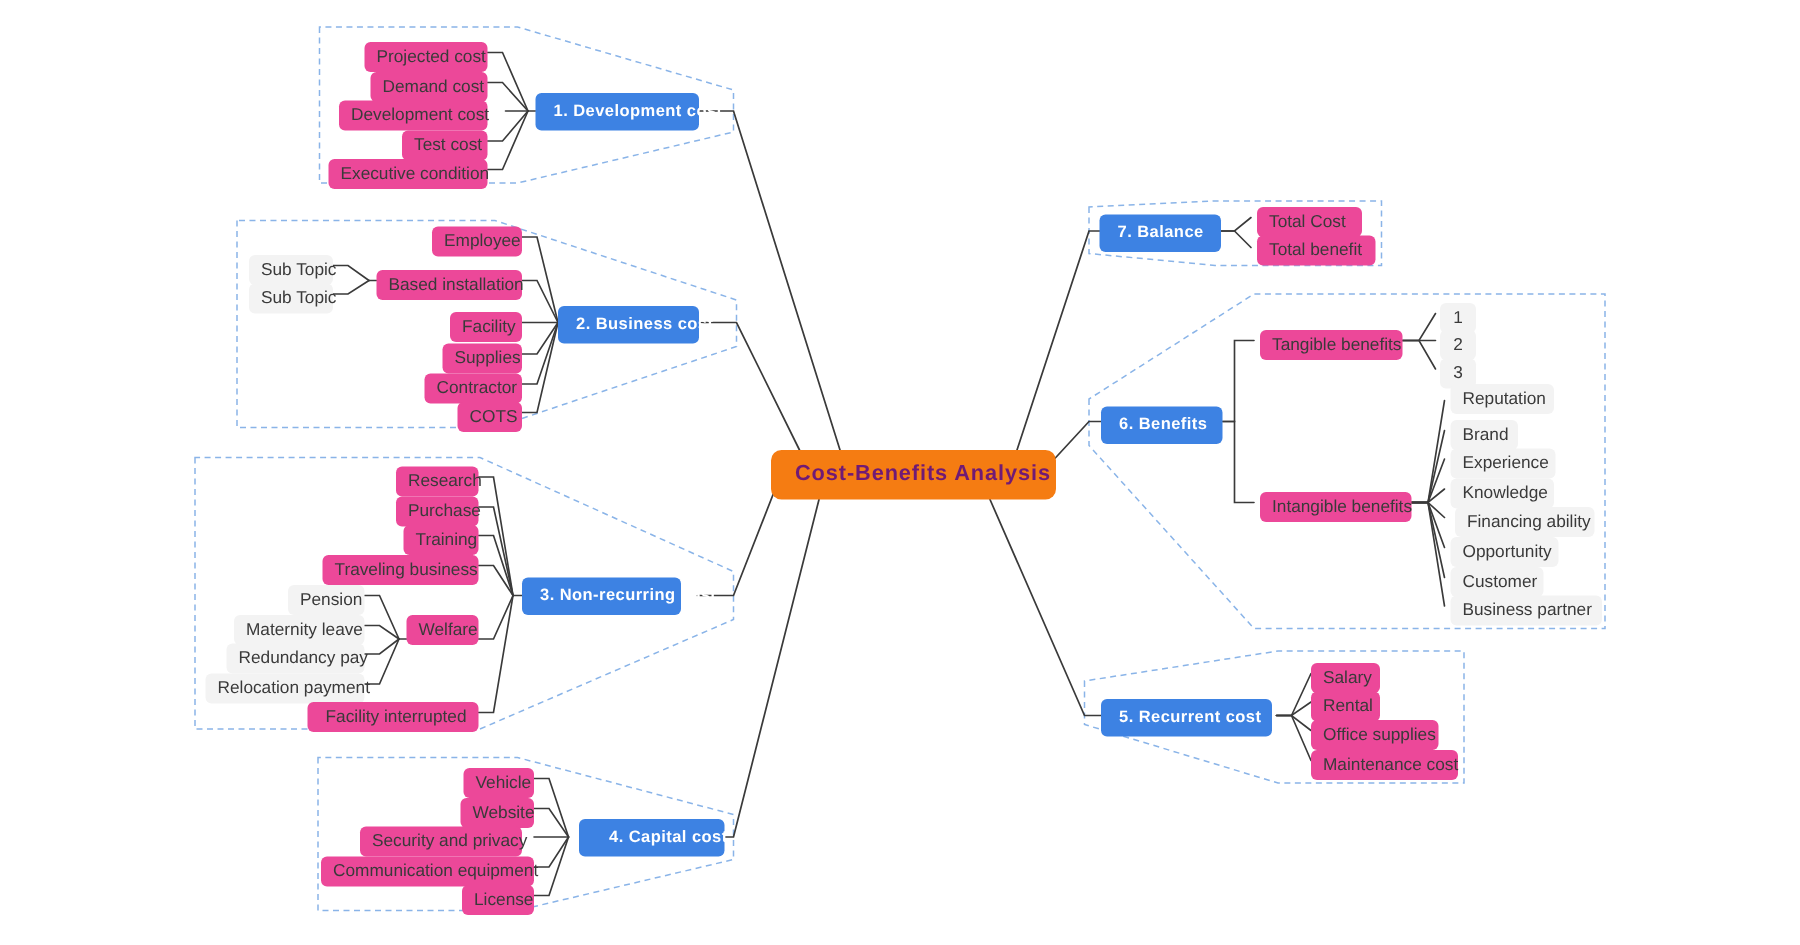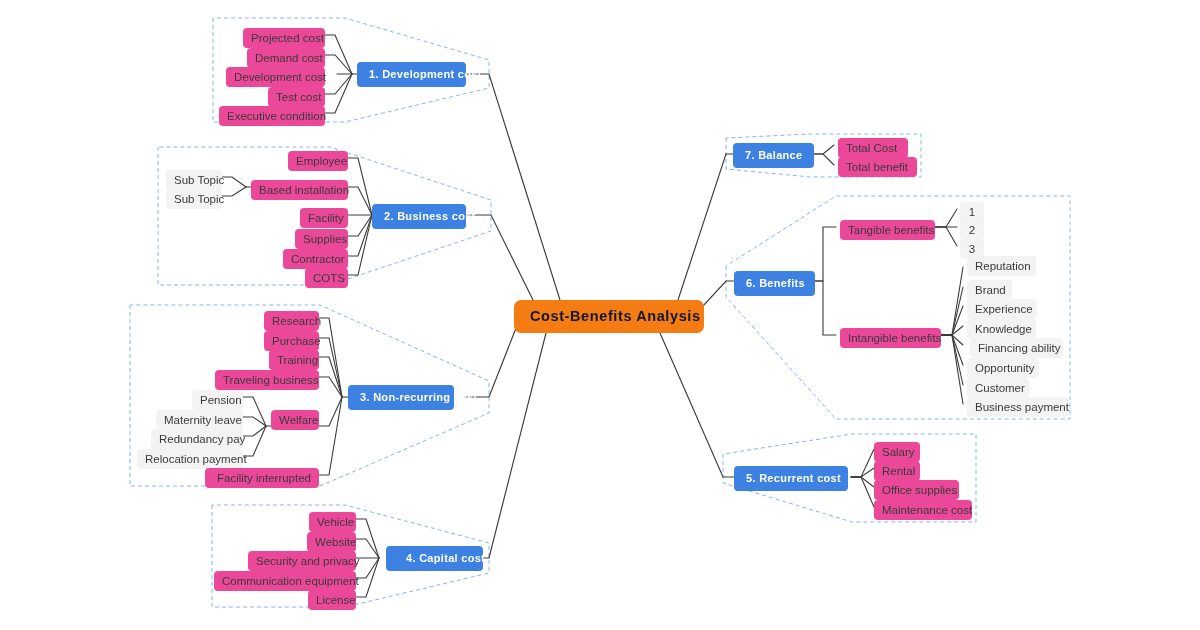--- a/index.html
+++ b/index.html
@@ -26,21 +26,21 @@
     pointer-events: none;
   }
   .node {
     position: absolute;
     box-sizing: border-box;
     white-space: nowrap;
   }
   
   .root-node {
     background: #f57c12;
-    color: #0f172a;
+    color: #701a75;
     font-size: 14.5px;
     font-weight: bold;
     letter-spacing: 0.6px;
     border-radius: 7px;
     padding: 8px 16px;
     text-align: center;
     line-height: 17px;
   }
   
   .branch-node {
@@ -225,21 +225,21 @@
   <div class="node sub-leaf r" style="left:156px; top:410px; width:87px;">Maternity leave</div>
   <div class="node sub-leaf r" style="left:151px; top:429px; width:92px;">Redundancy pay</div>
   <div class="node sub-leaf r" style="left:137px; top:449px; width:106px;">Relocation payment</div>
 
   <div class="node leaf r" style="left:205px; top:468px; width:114px;">Facility interrupted</div>
 
   <div class="node branch-node" style="left:386px; top:546px; width:97px;padding-left:20px;">4. Capital cost</div>
 
   <div class="node leaf r" style="left:309px; top:512px; width:47px;">Vehicle</div>
   <div class="node leaf r" style="left:307px; top:532px; width:49px;">Website</div>
-  <div class="node leaf r" style="left:248px; top:551px; width:108px;">Security and privacy</div>
+  <div class="node leaf r" style="left:240px; top:551px; width:108px;">Security and privacy</div>
   <div class="node leaf r" style="left:214px; top:571px; width:142px;">Communication equipment</div>
   <div class="node leaf r" style="left:308px; top:590px; width:48px;">License</div>
 
   <div class="node branch-node" style="left:734px; top:466px; width:114px;">5. Recurrent cost</div>
 
   <div class="node leaf l" style="left:874px; top:442px; width:46px;">Salary</div>
   <div class="node leaf l" style="left:874px; top:461px; width:46px;">Rental</div>
   <div class="node leaf l" style="left:874px; top:480px; width:85px;">Office supplies</div>
   <div class="node leaf l" style="left:874px; top:500px; width:98px;">Maintenance cost</div>
 
@@ -251,20 +251,20 @@
   <div class="node sub-leaf c" style="left:960px; top:239px; width:24px;">3</div>
 
   <div class="node leaf l" style="left:840px; top:328px; width:101px;">Intangible benefits</div>
   <div class="node sub-leaf l" style="left:967px; top:242px; width:69px;margin-top:14px;">Reputation</div>
   <div class="node sub-leaf l" style="left:967px; top:280px; width:45px;">Brand</div>
   <div class="node sub-leaf l" style="left:967px; top:299px; width:70px;">Experience</div>
   <div class="node sub-leaf l" style="left:967px; top:319px; width:69px;">Knowledge</div>
   <div class="node sub-leaf l" style="left:970px; top:338px; width:93px;">Financing ability</div>
   <div class="node sub-leaf l" style="left:967px; top:358px; width:72px;">Opportunity</div>
   <div class="node sub-leaf l" style="left:967px; top:378px; width:62px;">Customer</div>
-  <div class="node sub-leaf l" style="left:967px; top:397px; width:101px;">Business payment</div>
+  <div class="node sub-leaf l" style="left:967px; top:397px; width:101px;">Business partner</div>
 
   <div class="node branch-node" style="left:733px; top:143px; width:81px;">7. Balance</div>
 
   <div class="node leaf l" style="left:838px; top:138px; width:70px;">Total Cost</div>
   <div class="node leaf l" style="left:838px; top:157px; width:79px;">Total benefit</div>
 
 </div>
 
 </body></html>

